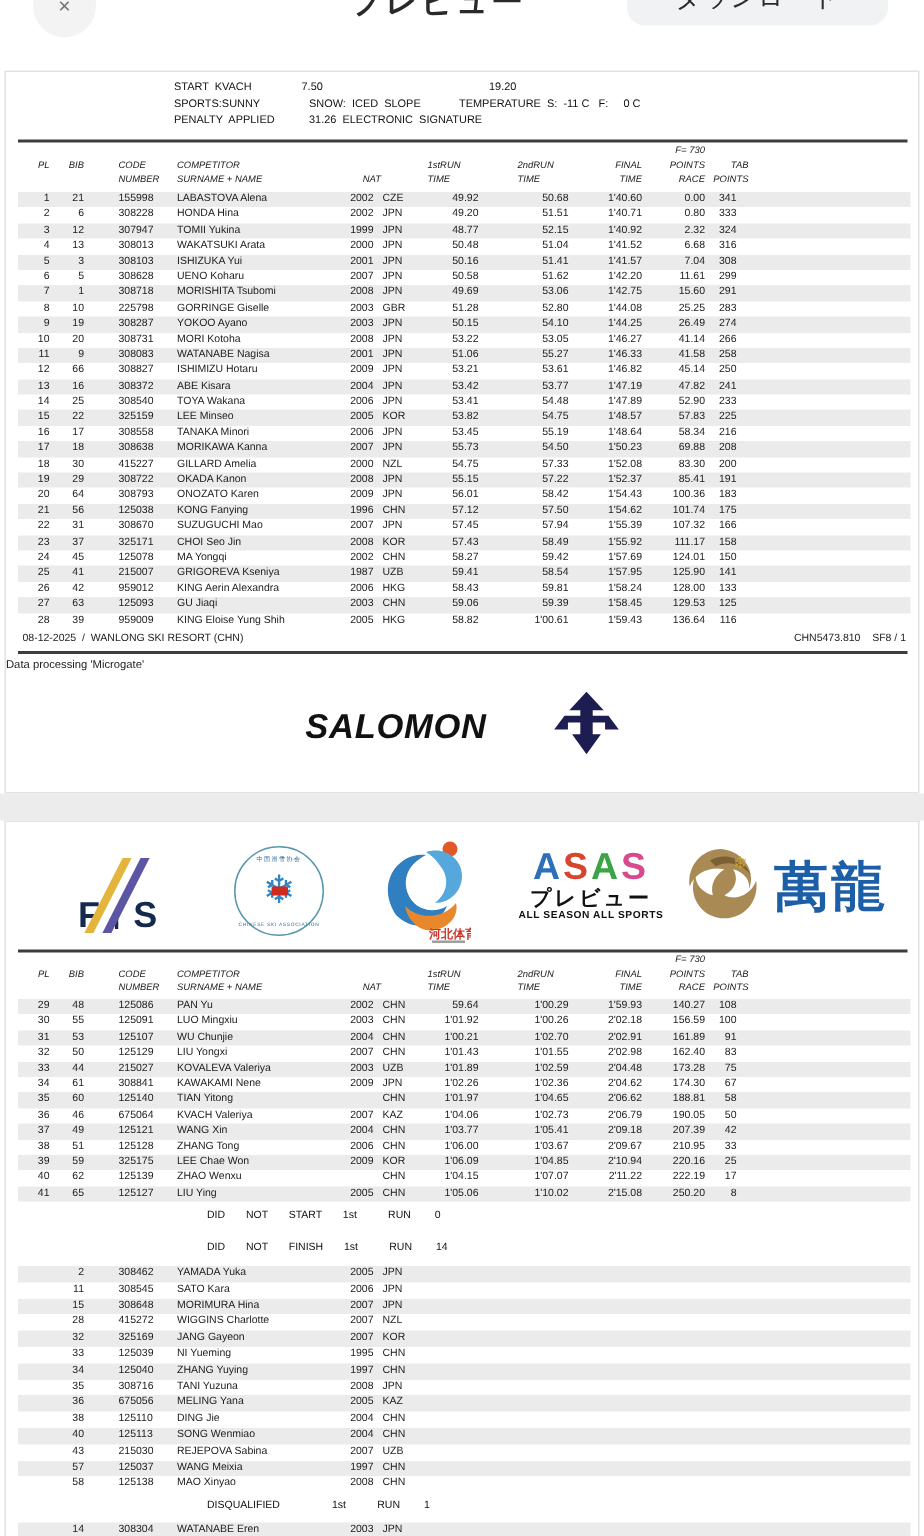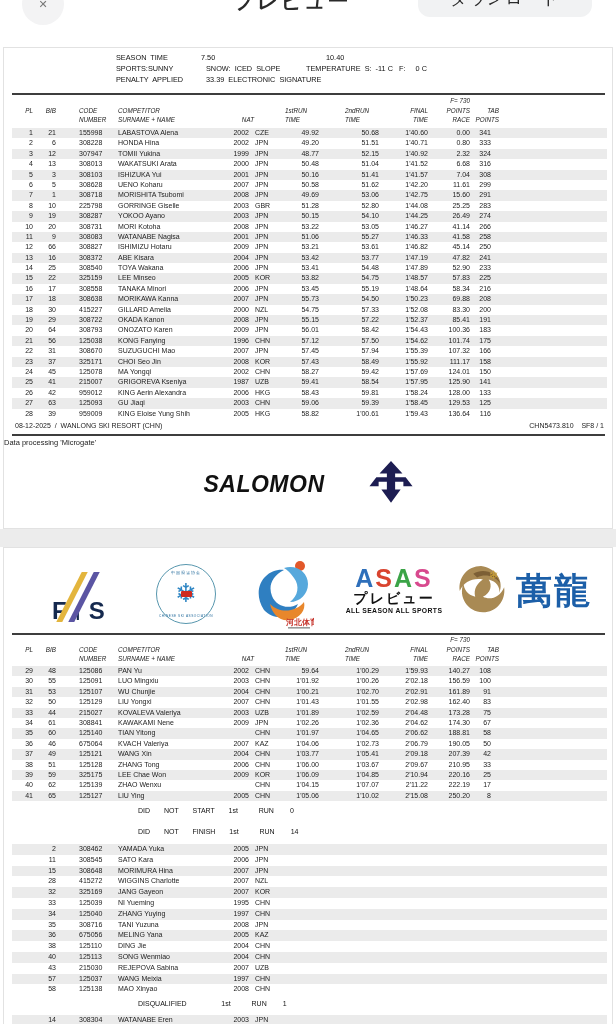--- a/index.html
+++ b/index.html
@@ -86,28 +86,28 @@
   </div>
   <div class="preview-title">プレビュー</div>
   <div class="download-btn">
     <span>ダウンロード</span>
   </div>
 </div>
 
 <div class="page page1">
 
   <div class="meta">
-    <span style="left:112px;top:5px">SEASON  TIME</span>
+    <span style="left:112px;top:5px">START  KVACH</span>
     <span style="left:197px;top:5px">7.50</span>
-    <span style="left:322px;top:5px">10.40</span>
+    <span style="left:322px;top:5px">19.20</span>
     <span style="left:112px;top:16px">SPORTS:SUNNY</span>
     <span style="left:202px;top:16px">SNOW:  ICED  SLOPE</span>
     <span style="left:302px;top:16px">TEMPERATURE  S:  -11 C   F:     0 C</span>
     <span style="left:112px;top:27px">PENALTY  APPLIED</span>
-    <span style="left:202px;top:27px">33.39  ELECTRONIC  SIGNATURE</span>
+    <span style="left:202px;top:27px">31.26  ELECTRONIC  SIGNATURE</span>
   </div>
 
   <div class="rule" style="top:45px"></div>
 
   <div class="thead" style="top:49px">
     <span class="th r" style="left:408px;width:50px;top:0">F=  730</span>
     <span class="th r" style="left:0;width:21px;top:10px">PL</span>
     <span class="th r" style="left:24px;width:20px;top:10px">BIB</span>
     <span class="th" style="left:67px;top:10px">CODE</span>
     <span class="th" style="left:67px;top:19px">NUMBER</span>

